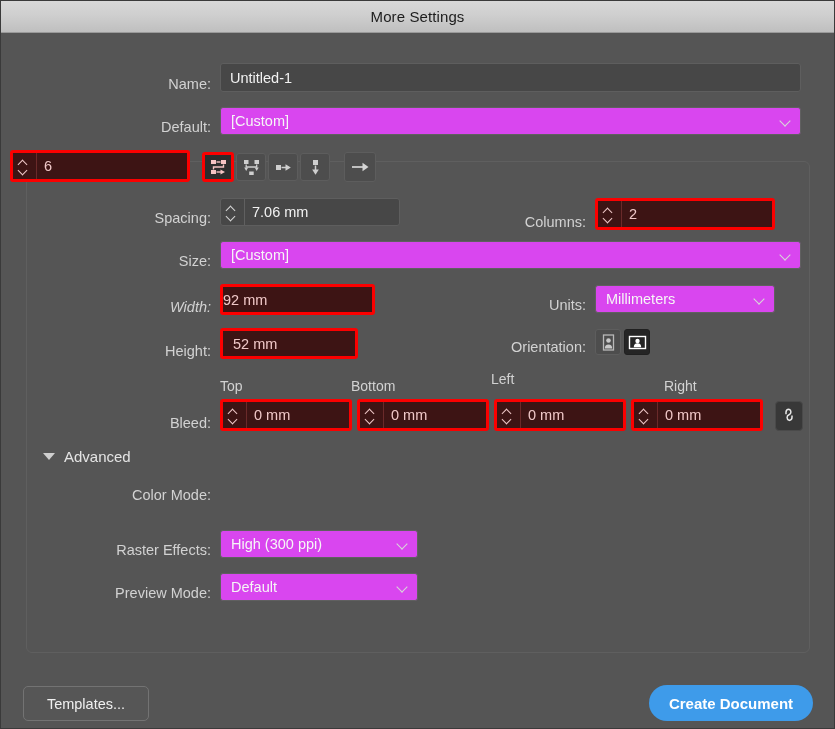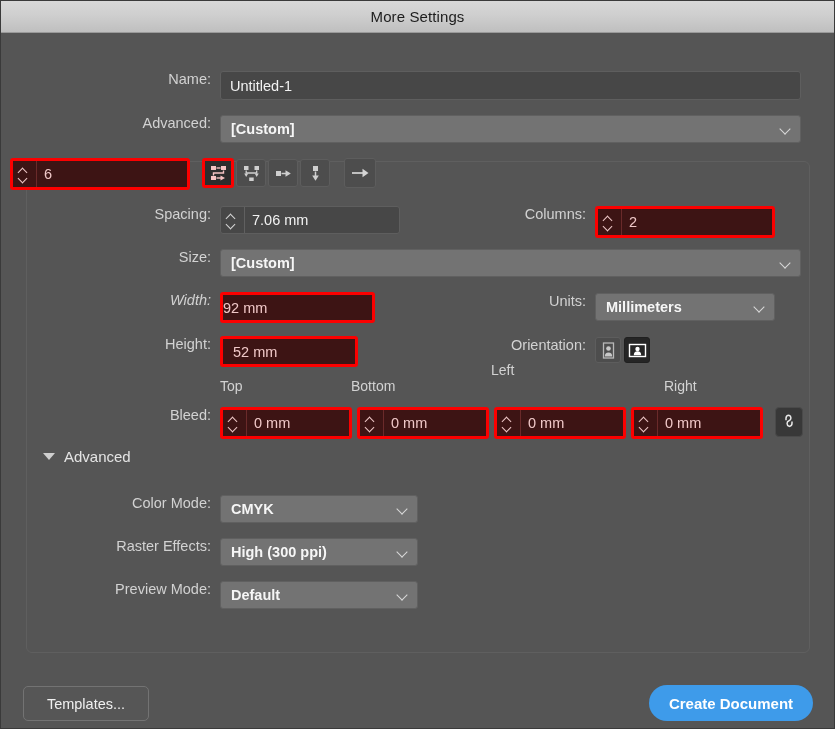--- a/index.html
+++ b/index.html
@@ -45,23 +45,22 @@
   
   .content {
     position: relative;
     padding: 0;
     height: 696px;
     background: #555555;
   }
 
   .row {
     display: flex;
-    align-items: flex-start;
-    position: absolute;
-    margin-top: 8px;
+    align-items: flex-end;
+    position: absolute;
   }
 
   .label {
     color: #d2d2d2;
     font-size: 14.5px;
     text-align: right;
     white-space: nowrap;
   }
 
   
@@ -72,32 +71,31 @@
     color: #f2f2f2;
     font-size: 14.5px;
     height: 27px;
     box-sizing: border-box;
     display: flex;
     align-items: center;
     padding: 0 9px;
   }
 
   .select {
-    background: #737373;
+    background: #d946ef;
     border: 1px solid #606060;
     border-radius: 3px;
     color: #f6f6f6;
     font-size: 14.5px;
     height: 28px;
     box-sizing: border-box;
     display: flex;
     align-items: center;
     justify-content: space-between;
     padding: 0 8px 0 10px;
-    font-weight: bold;
   }
   .select .chev {
     display: inline-block;
     width: 11px;
     height: 11px;
     position: relative;
     margin-left: 6px;
   }
   .select .chev::before {
     content: "";
@@ -280,21 +278,21 @@
     <div class="groupbox"></div>
 
     <div class="row" style="left:0; top:30px; width:805px; justify-content:flex-start;">
       <span class="label" style="width:210px;">Name:</span>
       <div class="field" style="margin-left:9px; width:581px; height:29px;">
         <span>Untitled-1</span>
       </div>
     </div>
 
     <div class="row" style="left:0; top:74px;">
-      <span class="label" style="width:210px;">Advanced:</span>
+      <span class="label" style="width:210px;">Default:</span>
       <div class="select" style="margin-left:9px; width:581px;">
         <span>[Custom]</span>
         <span class="chev"></span>
       </div>
     </div>
 
     <div class="row" style="left:0; top:117px;">
       <div class="field with-stepper hl" style="margin-left:9px; width:180px; height:32px;">
         <span class="stepper stepper-divider">
           <span class="spin">
@@ -426,21 +424,21 @@
             <rect x="1.5" y="1.5" width="16" height="12" fill="none" stroke="#ffffff" stroke-width="1.4"></rect>
             <circle cx="9.5" cy="6" r="2.2" fill="#ffffff"></circle>
             <path d="M5.8 12.2 a3.7 4 0 0 1 7.4 0 Z" fill="#ffffff"></path>
           </svg>
         </div>
       </div>
     </div>
 
     <div class="bleed-head" style="left:219px; top:345px;">Top</div>
     <div class="bleed-head" style="left:350px; top:345px;">Bottom</div>
-    <div class="bleed-head" style="left:490px; top:329px;">Left</div>
+    <div class="bleed-head" style="left:490px; top:338px;">Left</div>
     <div class="bleed-head" style="left:663px; top:345px;">Right</div>
 
     <div class="row" style="left:0; top:366px;">
       <span class="label" style="width:210px;">Bleed:</span>
 
       <div class="field with-stepper hl" style="margin-left:9px; width:132px; height:32px;">
         <span class="stepper stepper-divider">
           <span class="spin">
             <span class="chev-up"></span>
             <span class="chev-dn"></span>
@@ -488,24 +486,20 @@
       </div>
     </div>
 
     <div class="disclosure" style="position:absolute; left:42px; top:415px;">
       <span class="tri"></span>
       <span class="adv-label">Advanced</span>
     </div>
 
     <div class="row" style="left:0; top:454px;">
       <span class="label" style="width:210px;">Color Mode:</span>
-      <div class="select" style="margin-left:9px; width:198px;">
-        <span>CMYK</span>
-        <span class="chev"></span>
-      </div>
     </div>
 
     <div class="row" style="left:0; top:497px;">
       <span class="label" style="width:210px;">Raster Effects:</span>
       <div class="select" style="margin-left:9px; width:198px;">
         <span>High (300 ppi)</span>
         <span class="chev"></span>
       </div>
     </div>
 

